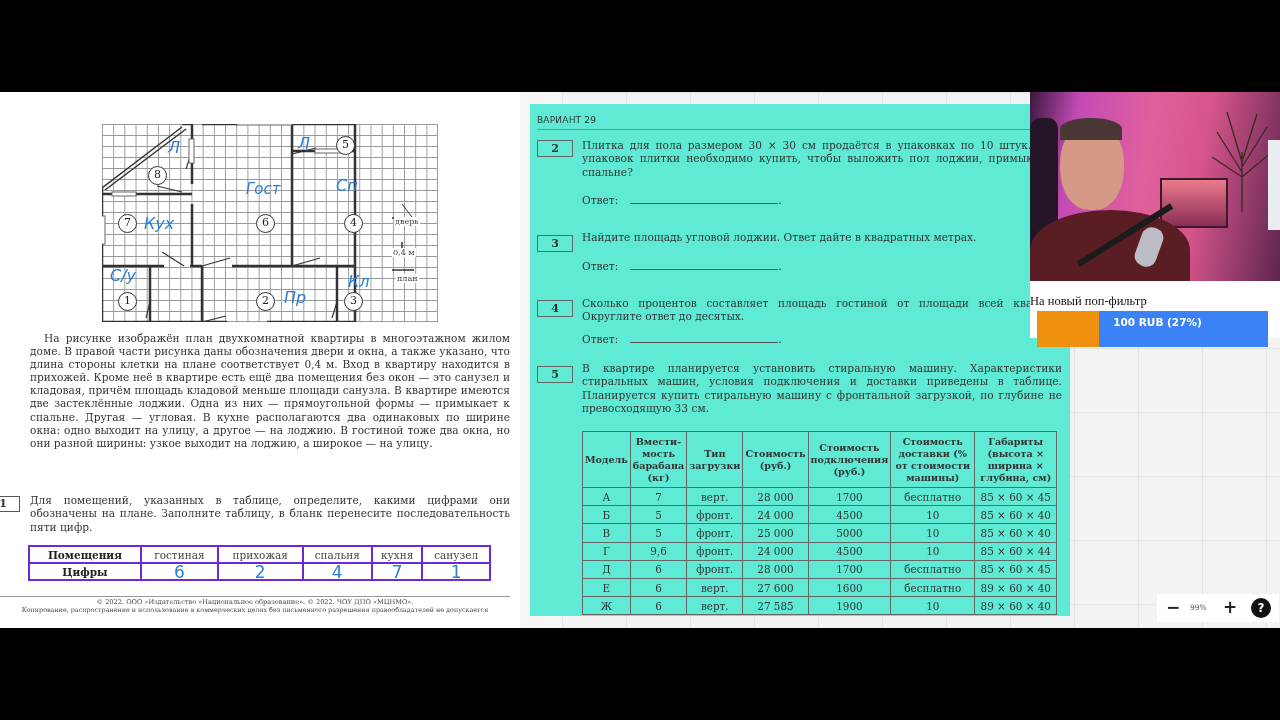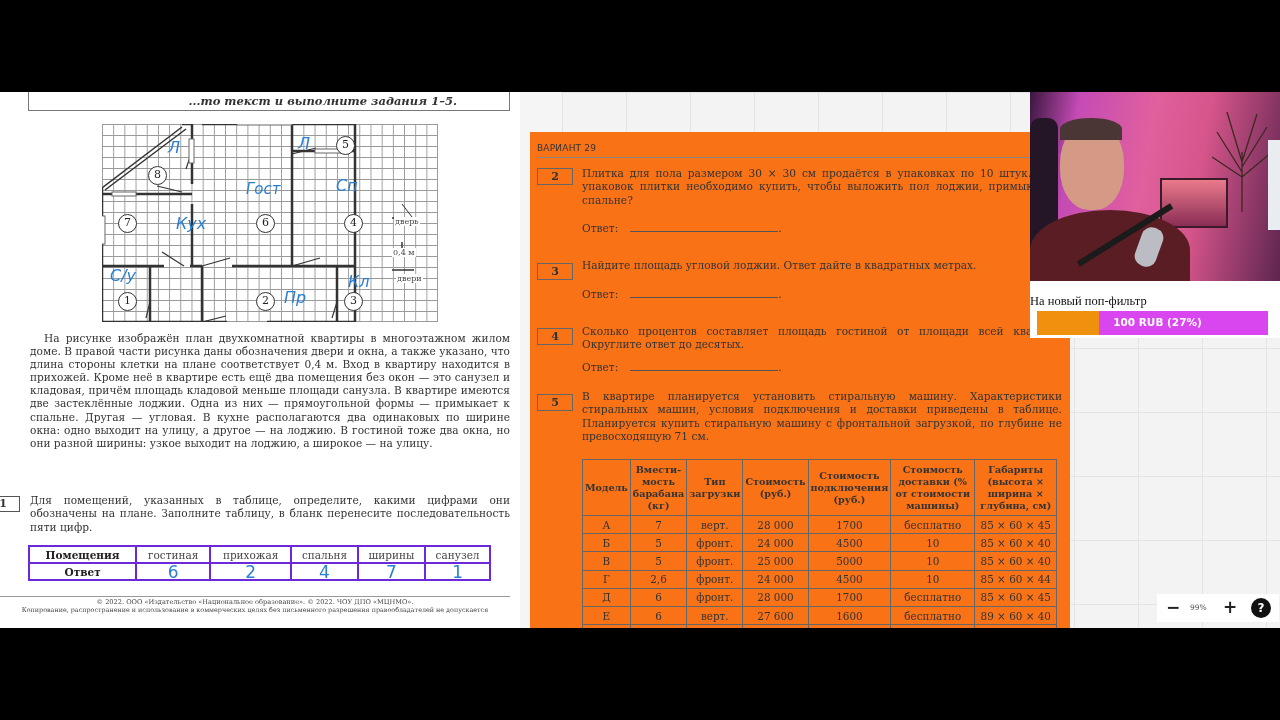--- a/index.html
+++ b/index.html
@@ -36,21 +36,21 @@
   table.rooms { position: absolute; left: 28px; top: 453px; width: 463px; border-collapse: collapse; font-size: 10.5px; }
   table.rooms td, table.rooms th { border: 2px solid #6d28d9; height: 17px; text-align: center; font-weight: normal; color: #444; }
   table.rooms th.rh { font-weight: bold; color: #222; }
   table.rooms td.hw { color: #2a7fd4; font-family: "DejaVu Sans", sans-serif; font-size: 17px; line-height: 14px; }
 
   .footer-line { position: absolute; left: 0; top: 504px; width: 510px; border-top: 1px solid #999; }
   .footer1 { position: absolute; left: 0; top: 506px; width: 510px; text-align: center; font-size: 6.6px; color: #444; }
   .footer2 { position: absolute; left: 0; top: 514px; width: 510px; text-align: center; font-size: 6.4px; color: #444; }
 
   
-  .page2 { position: absolute; left: 530px; top: 40px; width: 540px; height: 512px; background: #f97316; }
+  .page2 { position: absolute; left: 530px; top: 12px; width: 540px; height: 512px; background: #5eead4; }
   .variant { position: absolute; left: 7px; top: 11px; font-family: "DejaVu Sans", sans-serif; font-size: 9px; color: #333; letter-spacing: 0.2px; }
   .variant-line { position: absolute; left: 7px; top: 25px; width: 530px; border-top: 1px solid #888; }
   .q-box { position: absolute; left: 7px; width: 36px; height: 17px; border: 1px solid #666; text-align: center; font-size: 11px; font-weight: bold; line-height: 15px; }
   .q-text { position: absolute; left: 52px; width: 480px; font-size: 10.6px; line-height: 13.3px; color: #333; text-align: justify; }
   .answer { position: absolute; left: 52px; font-size: 10.6px; color: #333; }
   .answer .line { display: inline-block; width: 148px; border-bottom: 1px solid #555; margin-left: 12px; vertical-align: baseline; height: 9px; }
 
   table.machines { position: absolute; left: 52px; top: 327px; border-collapse: collapse; font-size: 10px; color: #333; }
   table.machines th { border: 1px solid #666; font-weight: bold; font-size: 9.6px; line-height: 12px; padding: 1px 2px; }
   table.machines td { border: 1px solid #666; text-align: center; height: 18.2px; font-size: 10.4px; }
@@ -63,21 +63,21 @@
   .cam-body { position: absolute; left: 0; top: 118px; width: 160px; height: 80px; border-radius: 50% 50% 0 0; background: #5a1d24; }
   .cam-chair { position: absolute; left: 0; top: 26px; width: 28px; height: 140px; background: #241626; border-radius: 10px; }
   .cam-mic { position: absolute; left: 108px; top: 135px; width: 22px; height: 40px; border-radius: 10px; background: #bcbcc4; transform: rotate(20deg); }
   .cam-arm { position: absolute; left: 40px; top: 140px; width: 110px; height: 6px; background: #1b1b1b; transform: rotate(-32deg); }
   .cam-picture { position: absolute; left: 130px; top: 86px; width: 68px; height: 50px; background: linear-gradient(#ea7a8b, #8a2d55); border: 2px solid #3b1a2a; }
   .cam-plant { position: absolute; left: 182px; top: 20px; width: 60px; height: 100px; }
   .cam-monitor { position: absolute; left: 238px; top: 48px; width: 14px; height: 90px; background: #e9edf2; }
 
   .donation { position: absolute; left: 1030px; top: 281px; width: 250px; height: 57px; background: #fff; }
   .donation-title { position: absolute; left: 0; top: 13px; width: 245px; text-align: left; font-family: Liberation Serif, serif; font-size: 12.5px; color: #111; }
-  .donation-bar { position: absolute; left: 7px; top: 30px; width: 231px; height: 24px; background: #d946ef; }
+  .donation-bar { position: absolute; left: 7px; top: 30px; width: 231px; height: 36px; background: #3b82f6; }
   .donation-fill { position: absolute; left: 0; top: 0; height: 100%; background: #f0900f; }
   .donation-label { position: absolute; left: 0; top: 0; width: 100%; height: 100%; text-align: center; font-family: "DejaVu Sans", sans-serif; font-weight: bold; font-size: 10.5px; line-height: 22px; color: #fff; padding-left: 10px; }
 
   
   .zoom-ctrl { position: absolute; left: 1157px; top: 594px; width: 122px; height: 28px; background: #fff; }
   .zoom-ctrl .minus, .zoom-ctrl .plus { position: absolute; top: 3px; font-family: "DejaVu Sans", sans-serif; font-size: 17px; color: #222; font-weight: bold; cursor: pointer; }
   .zoom-ctrl .minus { left: 9px; }
   .zoom-ctrl .plus { left: 66px; }
   .zoom-ctrl .pct { position: absolute; left: 33px; top: 9px; font-family: "DejaVu Sans", sans-serif; font-size: 7.5px; color: #555; }
   .zoom-ctrl .help { position: absolute; left: 94px; top: 4px; width: 20px; height: 20px; border-radius: 50%; background: #111; color: #fff;
@@ -85,23 +85,20 @@
 </style>
 </head>
 <body>
 
 <div class="viewer">
   <div class="grid-bg"></div>
 
   <div class="page1">
     <div class="toolbar-strip">
       
-    </div>
-    <div class="p1-header">
-      <span>...то текст и выполните задания 1–5.</span>
     </div>
 
     <div class="plan">
       <div class="grid"></div>
       <svg width="336" height="198" viewBox="0 0 336 198">
         <g stroke="#333" stroke-width="2.5" fill="none">
           <polyline points="0,64 0,198 125,198"></polyline>
           <polyline points="165,198 253,198 253,0 190,0"></polyline>
           <line x1="0" y1="64" x2="80" y2="3" stroke-width="1.5"></line>
           <line x1="3" y1="66" x2="84" y2="5" stroke-width="1.5"></line>
@@ -152,47 +149,47 @@
       <div class="room-num" style="left:154px;top:90px;">6</div>
       <div class="room-num" style="left:242px;top:90px;">4</div>
       <div class="room-num" style="left:16px;top:168px;">1</div>
       <div class="room-num" style="left:154px;top:168px;">2</div>
       <div class="room-num" style="left:242px;top:168px;">3</div>
 
       <div class="hand" style="left:66px;top:14px;">Л</div>
       <div class="hand" style="left:196px;top:10px;">Л</div>
       <div class="hand" style="left:144px;top:56px;font-size:15px;">Гост</div>
       <div class="hand" style="left:234px;top:52px;">Сп</div>
-      <div class="hand" style="left:42px;top:90px;margin-left:32px;">Кух</div>
+      <div class="hand" style="left:42px;top:90px;">Кух</div>
       <div class="hand" style="left:8px;top:142px;">С/у</div>
       <div class="hand" style="left:182px;top:164px;">Пр</div>
       <div class="hand" style="left:246px;top:148px;">Кл</div>
 
       <div class="legend-text" style="left:292px;top:93px;">дверь</div>
       <div class="legend-text" style="left:290px;top:124px;">0,4 м</div>
-      <div class="legend-text" style="left:294px;top:150px;">двери</div>
+      <div class="legend-text" style="left:294px;top:150px;">план</div>
     </div>
 
     <p class="p1-text">На рисунке изображён план двухкомнатной квартиры в многоэтажном жилом доме. В правой части рисунка даны обозначения двери и окна, а также указано, что длина стороны клетки на плане соответствует 0,4 м. Вход в квартиру находится в прихожей. Кроме неё в квартире есть ещё два помещения без окон — это санузел и кладовая, причём площадь кладовой меньше площади санузла. В квартире имеются две застеклённые лоджии. Одна из них — прямоугольной формы — примыкает к спальне. Другая — угловая. В кухне располагаются два одинаковых по ширине окна: одно выходит на улицу, а другое — на лоджию. В гостиной тоже два окна, но они разной ширины: узкое выходит на лоджию, а широкое — на улицу.</p>
 
     <div class="task-box t1-box">1</div>
     <p class="t1-text">Для помещений, указанных в таблице, определите, какими цифрами они обозначены на плане. Заполните таблицу, в бланк перенесите последовательность пяти цифр.</p>
 
     <table class="rooms">
       <tbody>
           <tr>
         <th class="rh">Помещения</th>
         <td>гостиная</td>
         <td>прихожая</td>
         <td>спальня</td>
-        <td>ширины</td>
+        <td>кухня</td>
         <td>санузел</td>
       </tr>
       <tr>
-        <th class="rh">Ответ</th>
+        <th class="rh">Цифры</th>
         <td class="hw">6</td>
         <td class="hw">2</td>
         <td class="hw">4</td>
         <td class="hw">7</td>
         <td class="hw">1</td>
       </tr>
     </tbody>
       </table>
 
     <div class="footer-line"></div>
@@ -210,21 +207,21 @@
 
     <div class="q-box" style="top:131px;">3</div>
     <p class="q-text" style="top:127px;">Найдите площадь угловой лоджии. Ответ дайте в квадратных метрах.</p>
     <div class="answer" style="top:156px;"><span>Ответ:</span><span class="line"></span>.</div>
 
     <div class="q-box" style="top:196px;">4</div>
     <p class="q-text" style="top:193px;">Сколько процентов составляет площадь гостиной от площади всей кварти... Округлите ответ до десятых.</p>
     <div class="answer" style="top:229px;"><span>Ответ:</span><span class="line"></span>.</div>
 
     <div class="q-box" style="top:262px;">5</div>
-    <p class="q-text" style="top:258px;">В квартире планируется установить стиральную машину. Характеристики стиральных машин, условия подключения и доставки приведены в таблице. Планируется купить стиральную машину с фронтальной загрузкой, по глубине не превосходящую 71 см.</p>
+    <p class="q-text" style="top:258px;">В квартире планируется установить стиральную машину. Характеристики стиральных машин, условия подключения и доставки приведены в таблице. Планируется купить стиральную машину с фронтальной загрузкой, по глубине не превосходящую 33 см.</p>
 
     <table class="machines">
       <tbody>
           <tr>
         <th style="width:44px;height:56px;margin-left:48px;">Модель</th>
         <th style="width:56px;">Вмести-мость барабана (кг)</th>
         <th style="width:54px;">Тип загрузки</th>
         <th style="width:64px;">Стоимость (руб.)</th>
         <th style="width:82px;">Стоимость подключения (руб.)</th>
         <th style="width:84px;">Стоимость доставки (% от стоимости машины)</th>
@@ -254,21 +251,21 @@
             <td>В</td>
             <td>5</td>
             <td>фронт.</td>
             <td>25 000</td>
             <td>5000</td>
             <td>10</td>
             <td>85 × 60 × 40</td>
           </tr>
           <tr>
             <td>Г</td>
-            <td>2,6</td>
+            <td>9,6</td>
             <td>фронт.</td>
             <td>24 000</td>
             <td>4500</td>
             <td>10</td>
             <td>85 × 60 × 44</td>
           </tr>
           <tr>
             <td>Д</td>
             <td>6</td>
             <td>фронт.</td>

